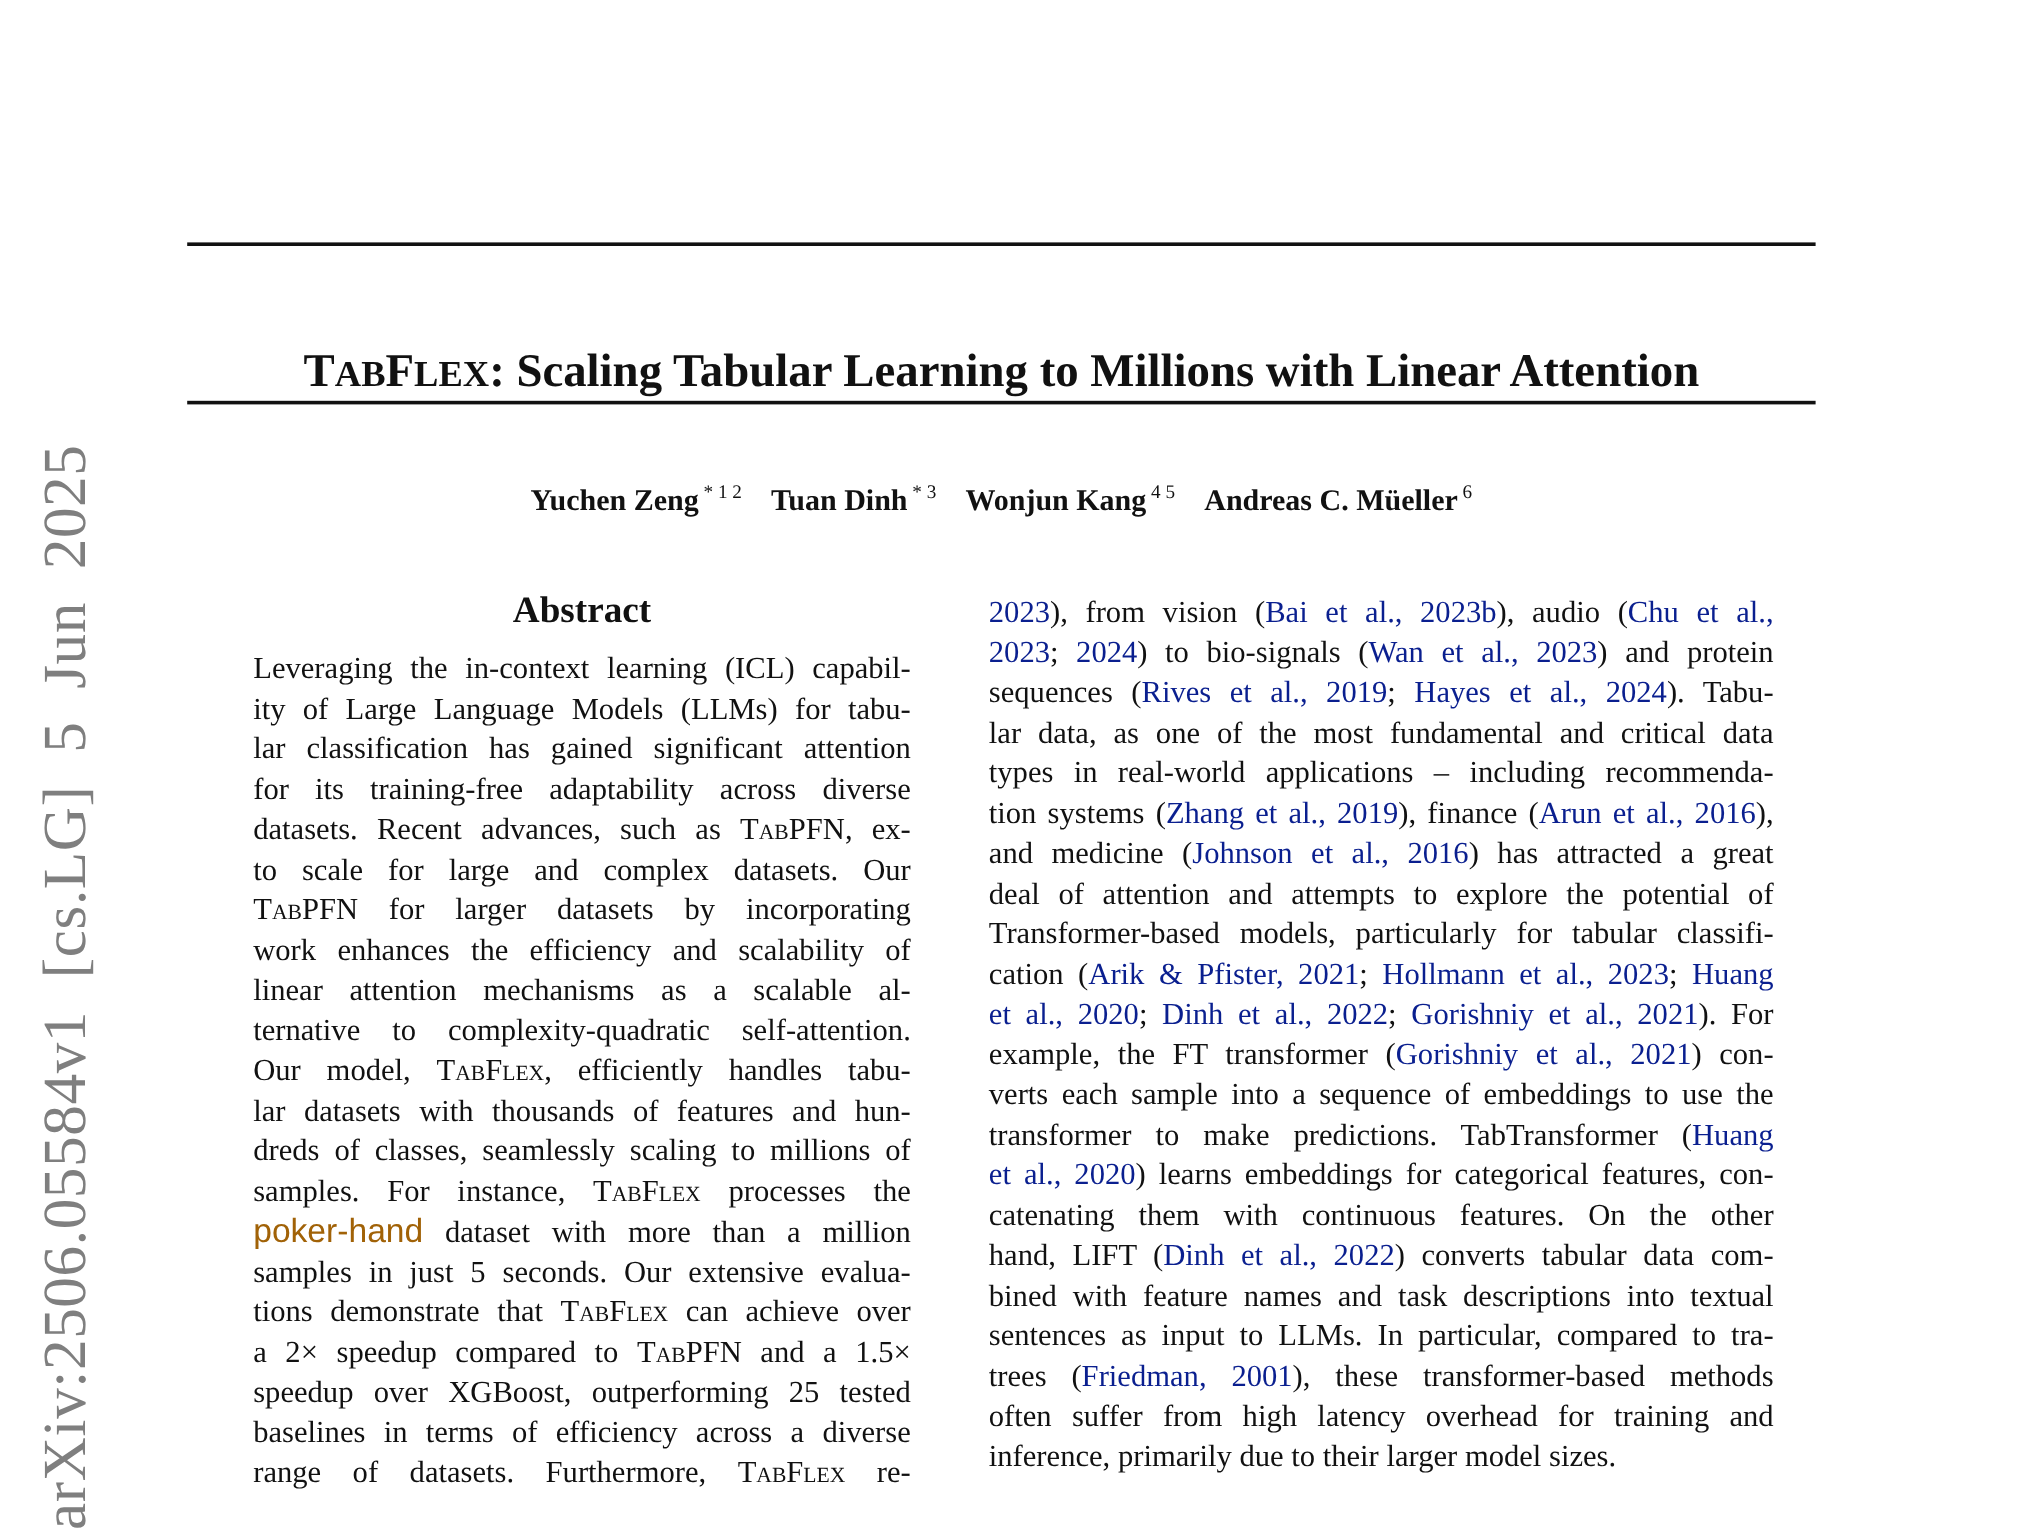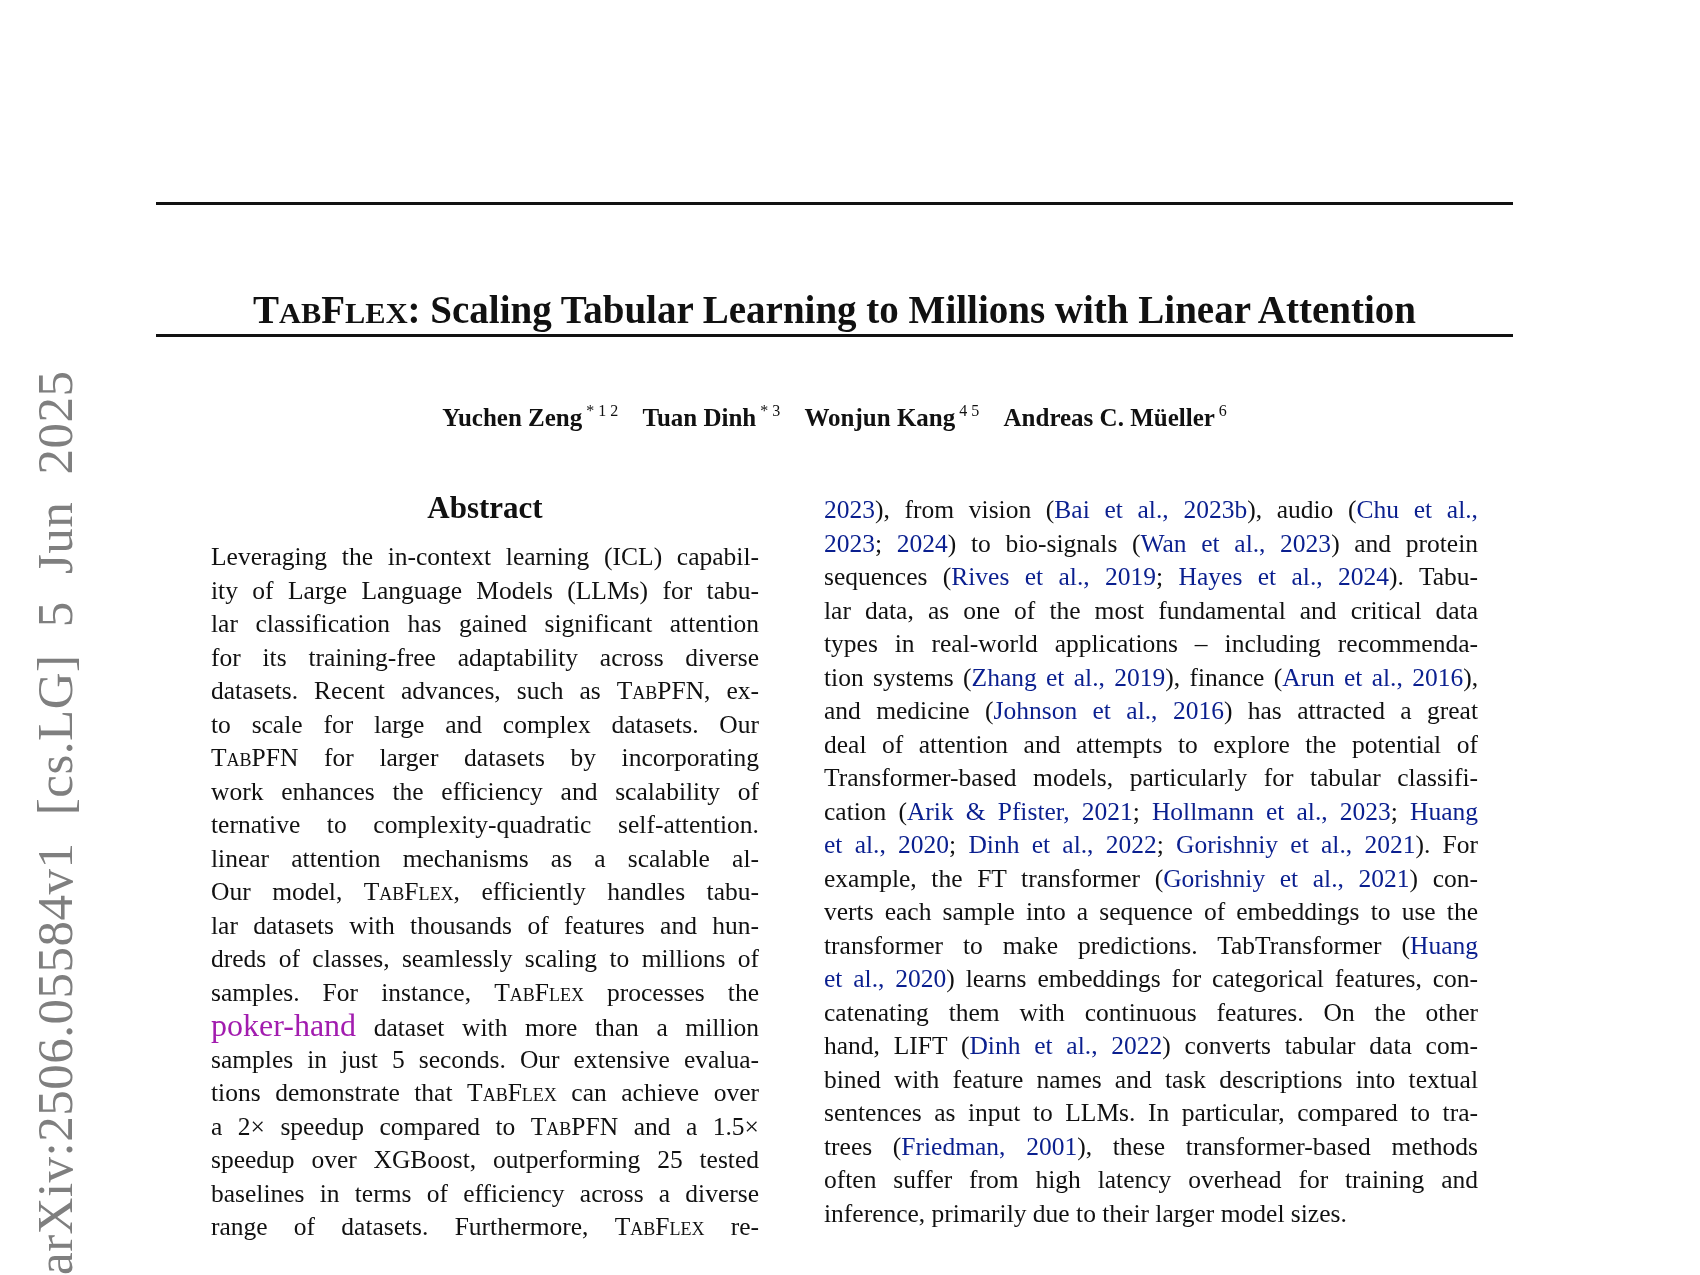--- a/index.html
+++ b/index.html
@@ -87,23 +87,23 @@
       line-height: 33.5px;
       font-size: 25.5px;
       white-space: nowrap;
       text-align: justify;
       text-align-last: justify;
       overflow: visible;
     }
     .line.last { text-align-last: left; }
     .cite { color: #0a1f8f; }
     .mono {
-      font-family: Liberation Serif, serif;
-      font-size: 32px;
-      color: #a21caf;
+      font-family: Liberation Sans, sans-serif;
+      font-size: 28px;
+      color: #a16207;
     }
     .sc { font-variant: small-caps; }
   </style>
 </head>
 <body>
 
 <div class="rule" style="top:202px;"></div>
 
 <div class="title">
   <span>T</span><span class="sc-small">AB</span><span>F</span><span class="sc-small">LEX</span><span>: Scaling Tabular Learning to Millions with Linear Attention</span>
@@ -124,22 +124,22 @@
 
 <div class="col col-left" id="abstract-col">
     <span class="line"><span>Leveraging the in-context learning (ICL) capabil-</span></span>
     <span class="line"><span>ity of Large Language Models (LLMs) for tabu-</span></span>
     <span class="line"><span>lar classification has gained significant attention</span></span>
     <span class="line"><span>for its training-free adaptability across diverse</span></span>
     <span class="line"><span>datasets. Recent advances, such as </span><span class="sc">TabPFN</span><span>, ex-</span></span>
     <span class="line"><span>to scale for large and complex datasets.  Our</span></span>
     <span class="line"><span class="sc">TabPFN</span><span> for larger datasets by incorporating</span></span>
     <span class="line"><span>work enhances the efficiency and scalability of</span></span>
+    <span class="line"><span>linear attention mechanisms as a scalable al-</span></span>
     <span class="line"><span>ternative to complexity-quadratic self-attention.</span></span>
-    <span class="line"><span>linear attention mechanisms as a scalable al-</span></span>
     <span class="line"><span>Our model, </span><span class="sc">TabFlex</span><span>, efficiently handles tabu-</span></span>
     <span class="line"><span>lar datasets with thousands of features and hun-</span></span>
     <span class="line"><span>dreds of classes, seamlessly scaling to millions of</span></span>
     <span class="line"><span>samples.  For instance, </span><span class="sc">TabFlex</span><span> processes the</span></span>
     <span class="line"><span class="mono">poker-hand</span><span> dataset with more than a million</span></span>
     <span class="line"><span>samples in just 5 seconds. Our extensive evalua-</span></span>
     <span class="line"><span>tions demonstrate that </span><span class="sc">TabFlex</span><span> can achieve over</span></span>
     <span class="line"><span>a 2× speedup compared to </span><span class="sc">TabPFN</span><span> and a 1.5×</span></span>
     <span class="line"><span>speedup over XGBoost, outperforming 25 tested</span></span>
     <span class="line"><span>baselines in terms of efficiency across a diverse</span></span>

